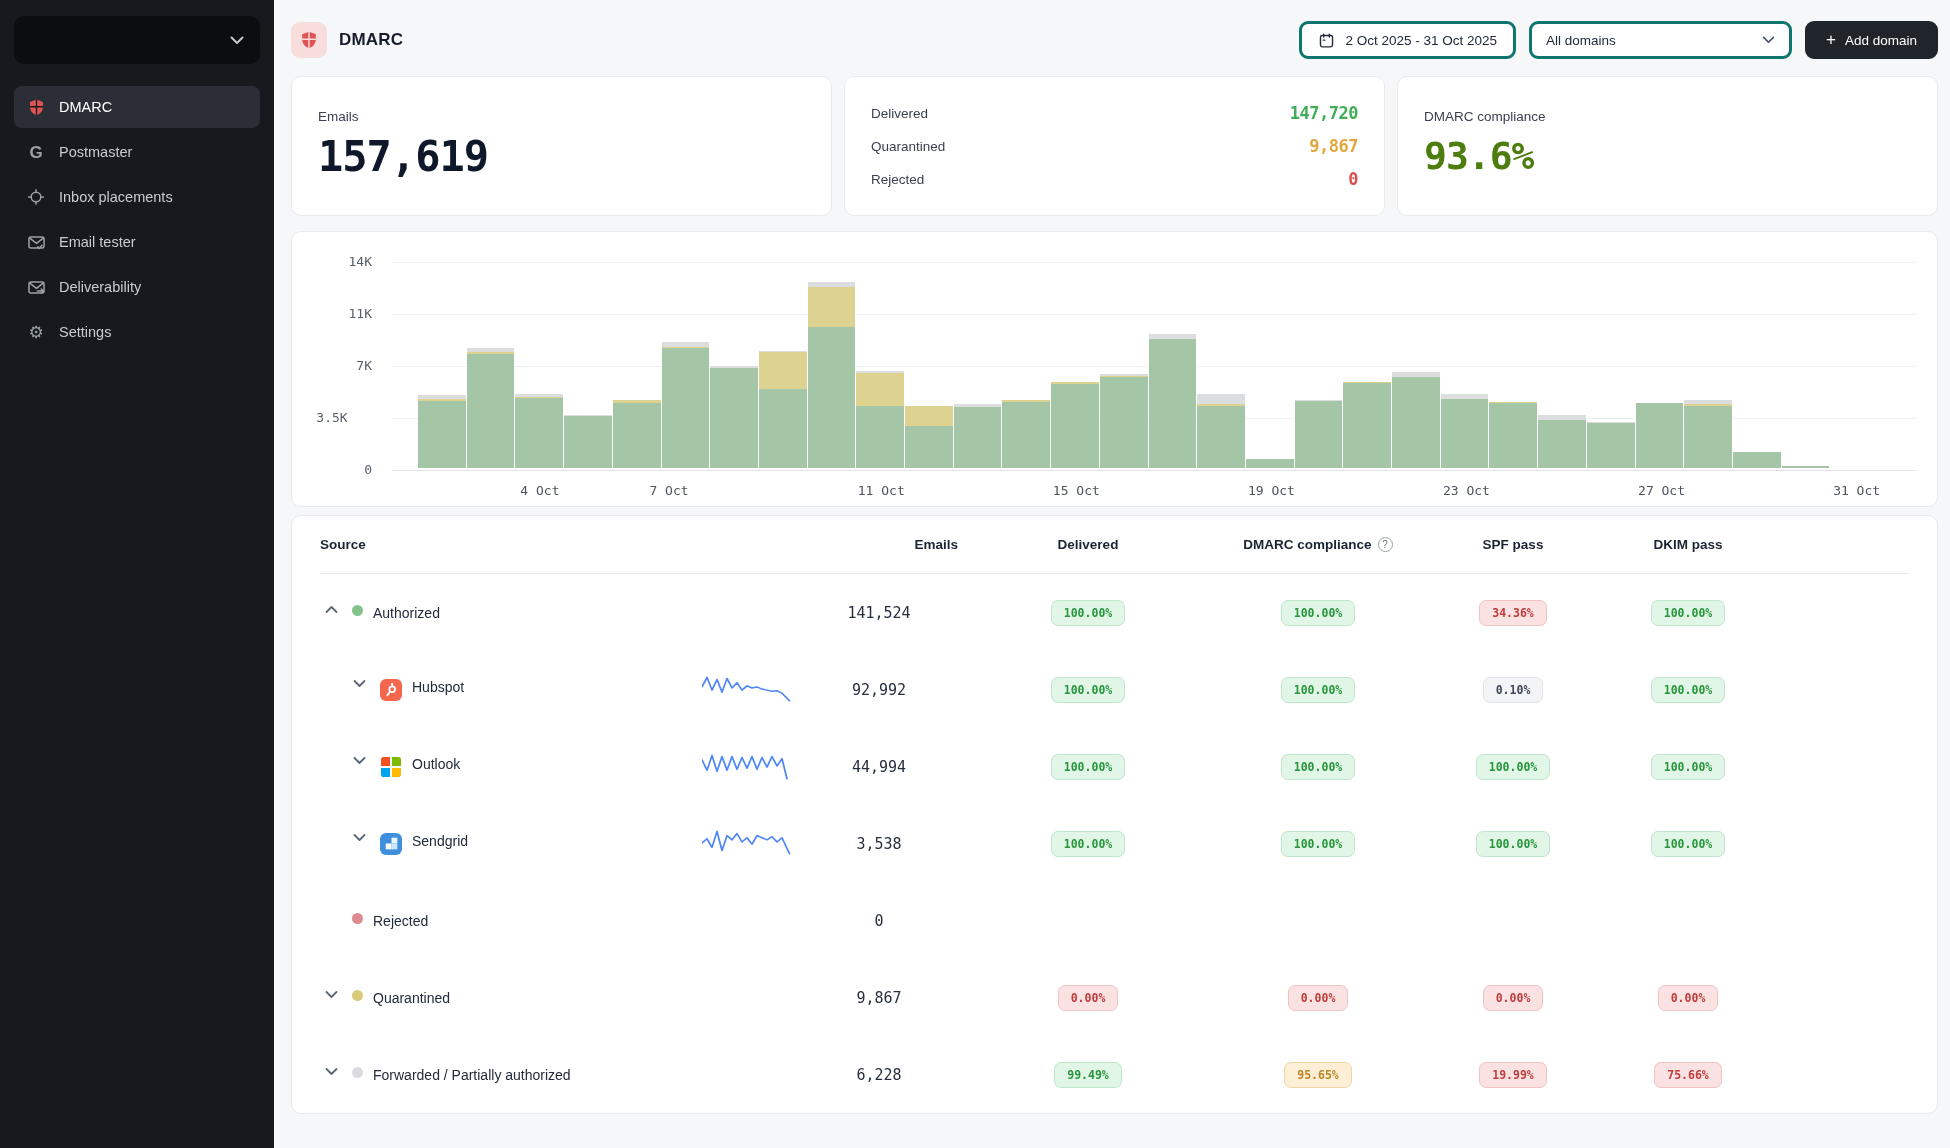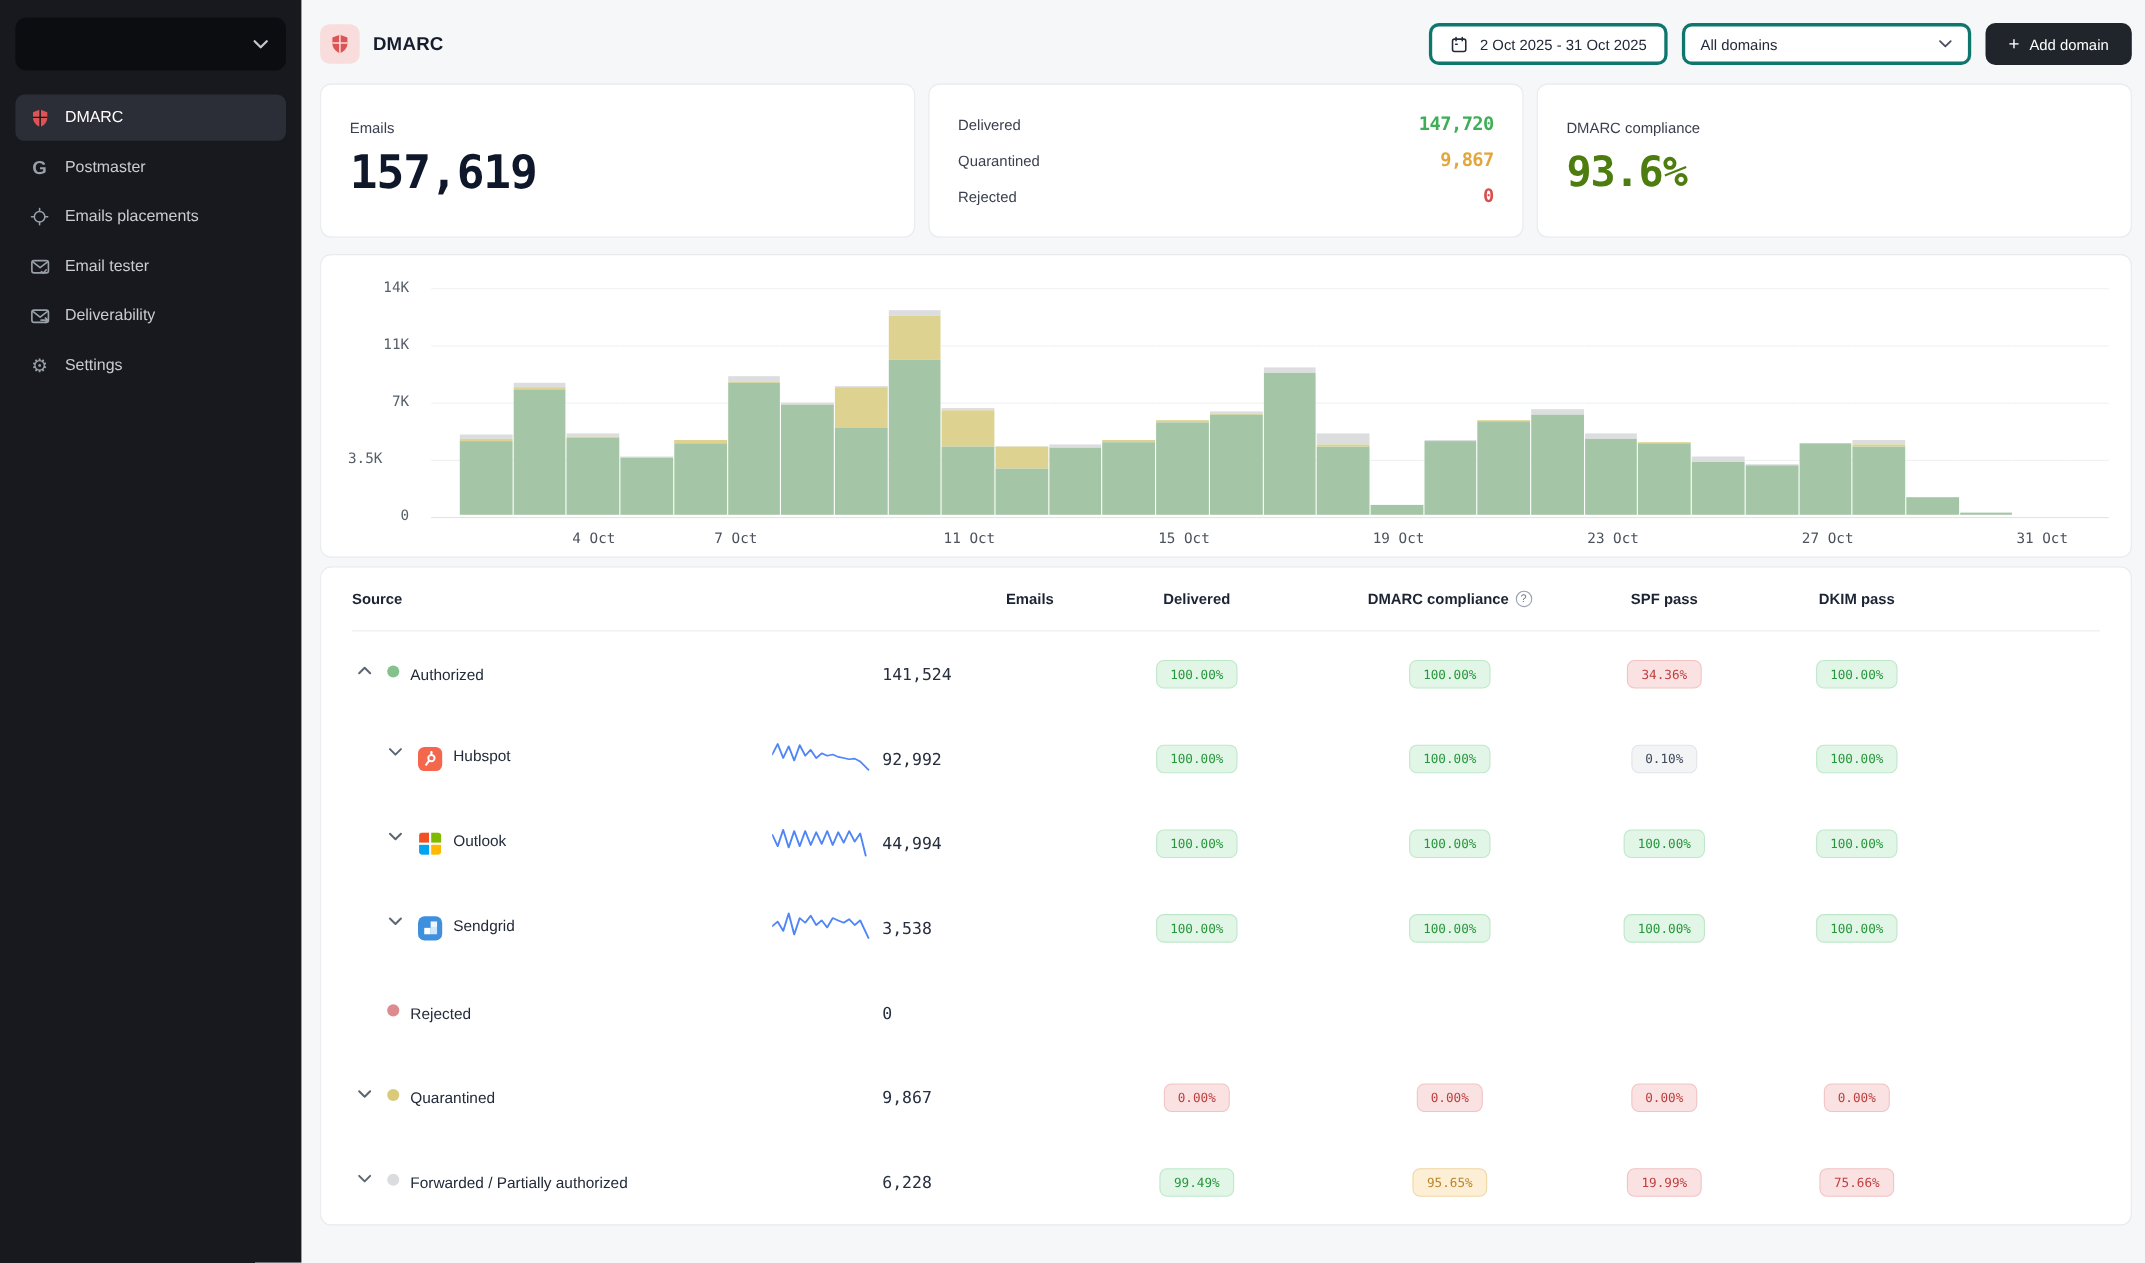--- a/index.html
+++ b/index.html
@@ -94,24 +94,24 @@
   }
   .tbody-row { height:77px; }
   .src-cell { display:flex; align-items:flex-start; gap:10px; }
   .chev { width:22px; flex:0 0 22px; display:flex; align-items:center; justify-content:center; cursor:pointer; }
   .dot { width:11px; height:11px; border-radius:50%; flex:0 0 11px; }
   .src-label { font-size:14px; color:#232b3a; }
   .src-icon { width:22px; height:22px; border-radius:6px; flex:0 0 22px; display:flex; align-items:center; justify-content:center; overflow:hidden; }
   .ms-grid { width:20px; height:20px; display:grid; grid-template-columns:9px 9px; grid-template-rows:9px 9px; gap:2px; }
   .ms-grid span { display:block; }
   .cell-center { display:flex; justify-content:center; }
-  .emails-cell { text-align:left; font-size:15px; color:#272f3e; padding-right:2px; }
+  .emails-cell { text-align:center; font-size:15px; color:#272f3e; padding-right:2px; }
   .badge {
     font-size:11.5px; padding:5px 12px; border-radius:7px; border:1px solid transparent;
-    font-family:"DejaVu Sans Mono", monospace; font-weight:400;
+    font-family:"DejaVu Sans Mono", monospace; font-weight:700;
   }
   .badge.green   { background:#e2f6e7; border-color:#bfe7ca; color:#27963c; }
   .badge.red     { background:#fbe2e2; border-color:#f1c3c3; color:#bf3d3d; }
   .badge.neutral { background:#f3f4f6; border-color:#e1e4e8; color:#3e4859; }
   .badge.amber   { background:#fcefd6; border-color:#efd7a4; color:#bb8427; }
 </style>
 </head>
 <body>
 
 <aside class="sidebar">
@@ -136,21 +136,21 @@
         </span>
       <span>Postmaster</span>
     </div>
     <div class="nav-item">
       <span class="nav-ico">
         <svg width="18" height="18" viewBox="0 0 24 24" fill="none" stroke="#9aa0a8" stroke-width="1.9" stroke-linecap="round">
             <circle cx="12" cy="12" r="6.4"></circle>
             <path d="M12 2.2v3.2M12 18.6v3.2M2.2 12h3.2M18.6 12h3.2"></path>
           </svg>
       </span>
-      <span>Emails placements</span>
+      <span>Inbox placements</span>
     </div>
     <div class="nav-item">
       <span class="nav-ico">
         <svg width="19" height="19" viewBox="0 0 24 24" fill="none" stroke="#9aa0a8" stroke-width="1.9" stroke-linecap="round" stroke-linejoin="round">
             <rect x="2.5" y="5" width="19" height="14" rx="2.5"></rect>
             <path d="M3.5 6.5L12 13l8.5-6.5"></path>
             <path d="M13.5 17.5l2 2 3.5-4"></path>
           </svg>
       </span>
       <span>Email tester</span>

